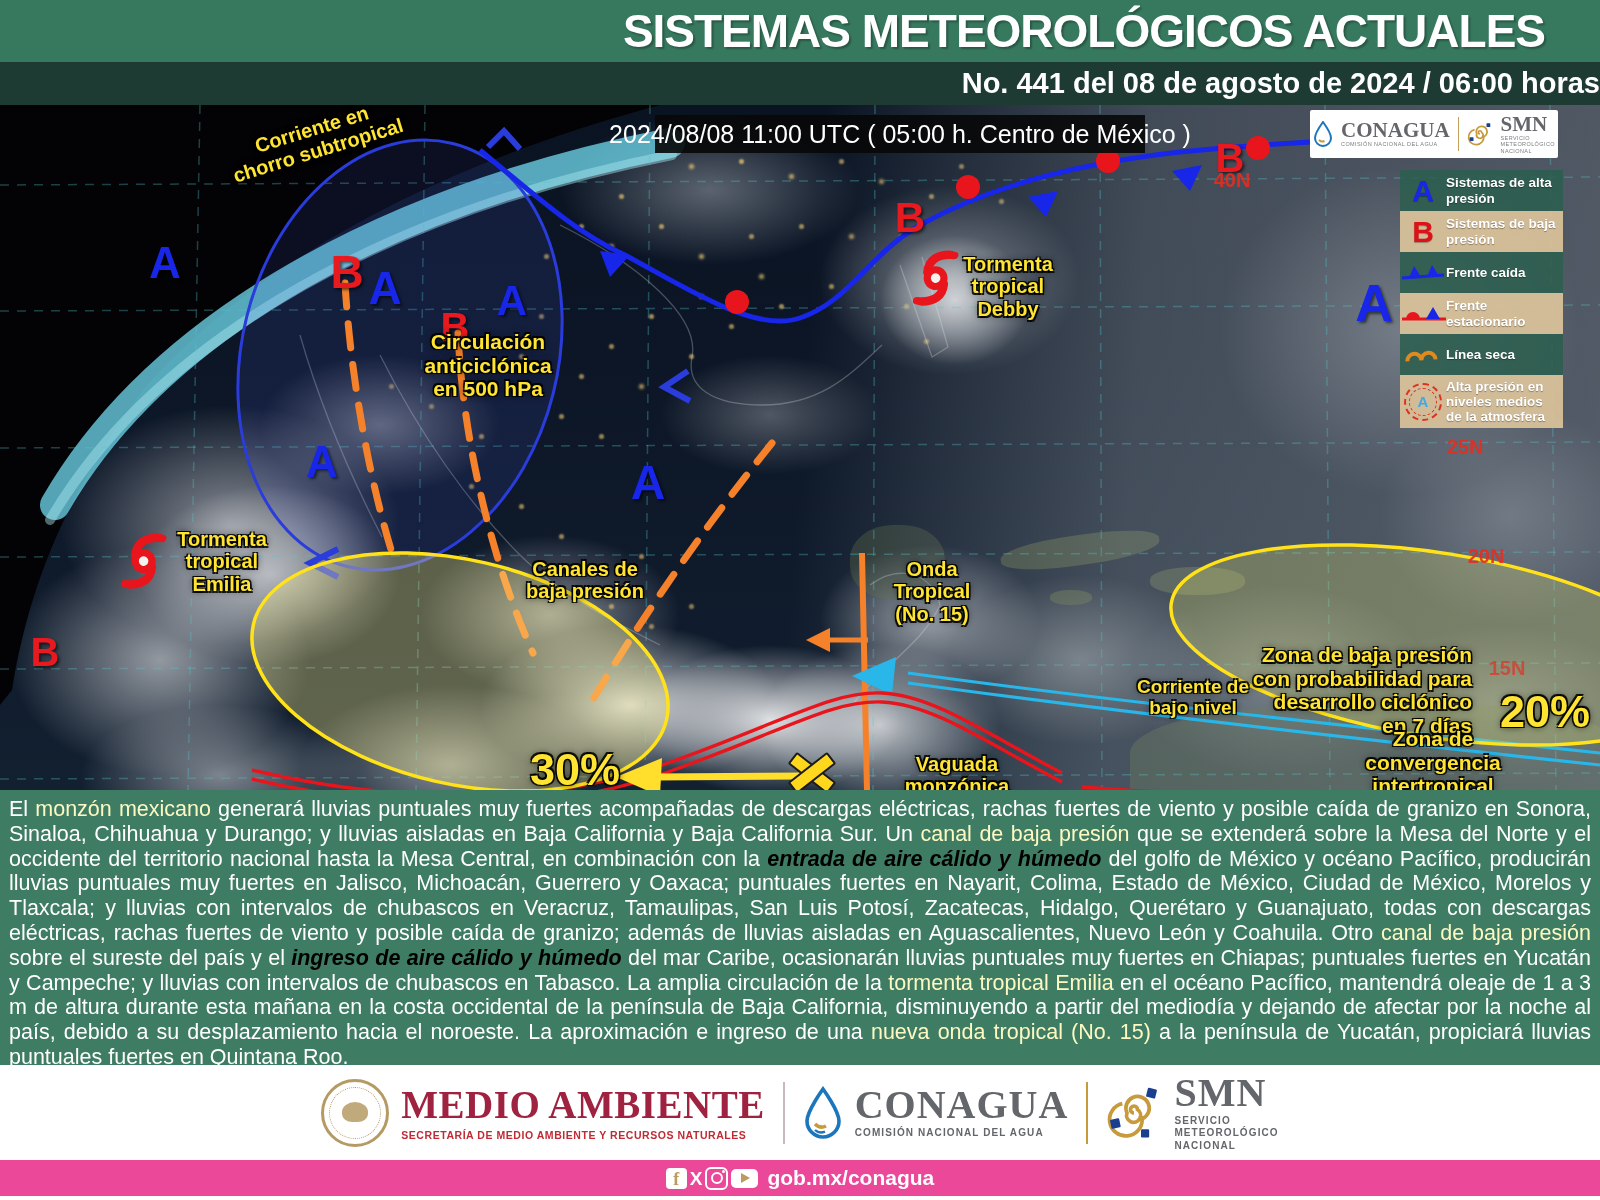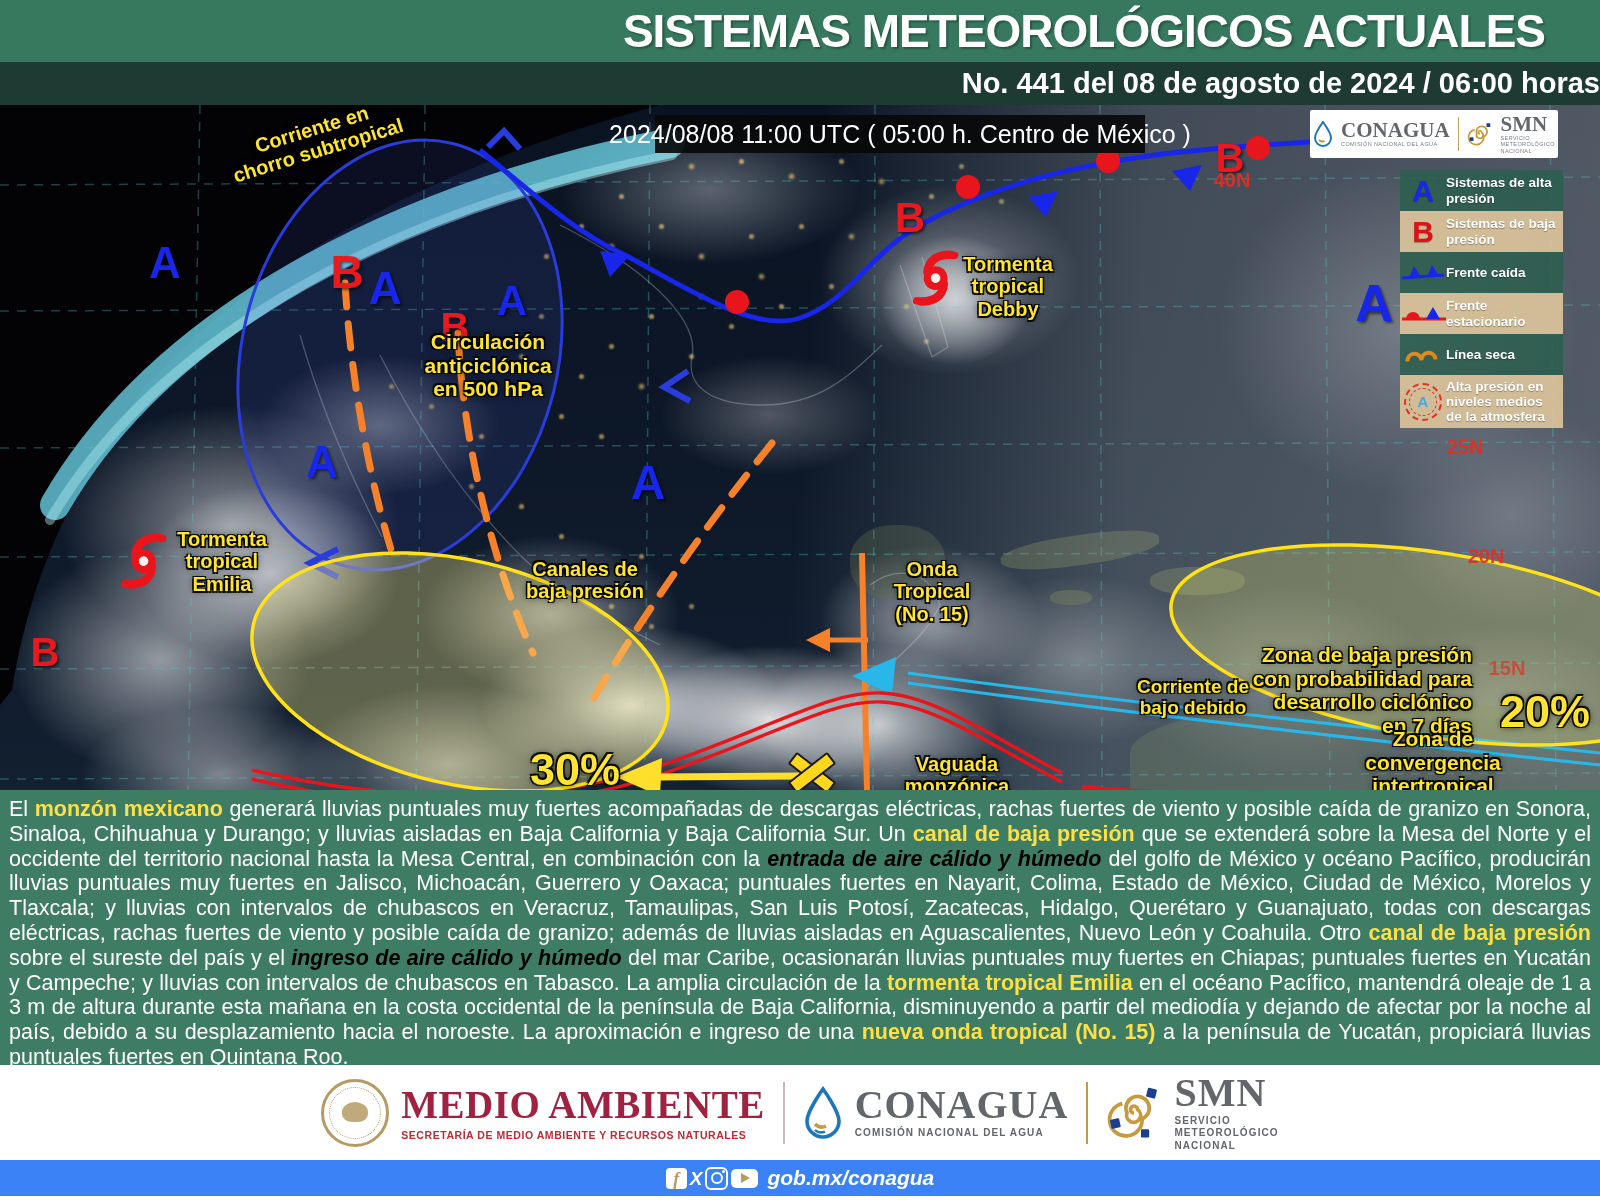--- a/index.html
+++ b/index.html
@@ -81,39 +81,39 @@
   .lat{position:absolute;transform:translate(-50%,-50%);color:rgba(228,46,32,.9);font-weight:800;font-size:20px;}
   .storm{position:absolute;transform:translate(-50%,-50%) rotate(18deg);}
   .xmark{position:absolute;width:44px;height:44px;transform:translate(-50%,-50%);}
   .xmark i{position:absolute;left:50%;top:50%;width:46px;height:11px;background:#FFD81E;border:2px solid #1c1c1c;border-radius:2px;}
   .xmark i:first-child{transform:translate(-50%,-50%) rotate(38deg);}
   .xmark i:last-child{transform:translate(-50%,-50%) rotate(-38deg);}
   
   .summary{position:absolute;left:0;top:790px;width:1600px;height:275px;background:#3E7C64;box-sizing:border-box;
            padding:7px 9px 0 9px;}
   .summary p{margin:0;color:#fff;font-size:21.5px;line-height:24.8px;text-align:justify;}
-  .seg-y{color:#fde047;font-weight:700;}
+  .seg-y{color:#fef9c3;font-weight:400;}
   .seg-w{color:#000000;font-weight:700;font-style:italic;}
   
   .brands{position:absolute;left:0;top:1065px;width:1600px;height:95px;background:#fff;
           display:flex;align-items:center;justify-content:center;gap:18px;}
   .brand{display:flex;align-items:center;gap:12px;}
   .seal{position:relative;width:62px;height:62px;border:3px solid #B59A63;border-radius:50%;flex:0 0 auto;}
   .seal::before{content:"";position:absolute;inset:5px;border:1.5px dotted #B59A63;border-radius:50%;}
   .seal::after{content:"";position:absolute;left:50%;top:50%;width:26px;height:20px;background:#B59A63;
                border-radius:50% 50% 40% 40%;transform:translate(-50%,-55%);opacity:.85;}
   .ma-t{font-family:"Liberation Serif",serif;color:#9F2241;font-weight:700;font-size:39px;line-height:1;letter-spacing:.5px;}
   .ma-s{color:#C02A34;font-size:10.5px;font-weight:700;letter-spacing:.55px;margin-top:5px;}
   .gr-t{font-family:"Liberation Serif",serif;color:#63666A;font-weight:600;font-size:40px;line-height:1;letter-spacing:1px;}
   .gr-s{color:#63666A;font-size:10px;font-weight:700;letter-spacing:1.1px;margin-top:2px;white-space:pre-line;line-height:1.25;}
   .bdiv1{width:2px;height:62px;background:#c9b8bd;}
   .bdiv2{width:2px;height:62px;background:#C79A3B;}
   
-  .social{position:absolute;left:0;top:1160px;width:1600px;height:36px;background:#3b82f6;border-bottom:4px solid #fff;
-          display:flex;align-items:center;justify-content:center;gap:3px;box-sizing:content-box;font-style:italic;}
+  .social{position:absolute;left:0;top:1160px;width:1600px;height:36px;background:#ec4899;border-bottom:4px solid #fff;
+          display:flex;align-items:center;justify-content:center;gap:3px;box-sizing:content-box;}
   .fb{width:21px;height:21px;background:#fff;border-radius:4px;color:#BD9A5F;display:flex;align-items:flex-end;
       justify-content:center;font-family:"Liberation Serif",serif;font-weight:700;font-size:18px;line-height:.95;overflow:hidden;}
   .fb::after{content:"f";}
   .xx{color:#fff;font-weight:700;font-size:19px;line-height:1;}
   .xx::after{content:"X";}
   .ig{width:19px;height:19px;border:2.5px solid #fff;border-radius:6px;position:relative;}
   .ig::before{content:"";position:absolute;inset:3.5px;border:2.5px solid #fff;border-radius:50%;}
   .ig::after{content:"";position:absolute;top:1px;right:1px;width:3px;height:3px;background:#fff;border-radius:50%;}
   .yt{width:27px;height:19px;background:#fff;border-radius:5px;position:relative;}
   .yt::after{content:"";position:absolute;left:10px;top:4.5px;border-left:9px solid #BD9A5F;
@@ -367,21 +367,21 @@
     <div class="lbl" style="left:932px;top:487px;font-size:20px;">Onda
 Tropical
 (No. 15)</div>
     <div class="lbl pct" style="left:575px;top:665px;">30%</div>
     <div class="lbl" style="left:auto;right:128px;top:538px;transform:none;text-align:right;font-size:21px;">Zona de baja presión
 con probabilidad para
 desarrollo ciclónico
 en 7 días</div>
     <div class="lbl pct" style="left:1545px;top:607px;">20%</div>
     <div class="lbl" style="left:1193px;top:592px;font-size:19px;">Corriente de
-bajo debido</div>
+bajo nivel</div>
     <div class="lbl" style="left:957px;top:670px;font-size:20px;">Vaguada
 monzónica</div>
     <div class="lbl" style="left:1433px;top:657px;font-size:21px;">Zona de convergencia
 intertropical</div>
 
     <div class="lat" style="left:1232px;top:75px;">40N</div>
     <div class="lat" style="left:1465px;top:342px;">25N</div>
     <div class="lat" style="left:1486px;top:451px;">20N</div>
     <div class="lat" style="left:1507px;top:563px;opacity:.75;">15N</div>
   </div>

